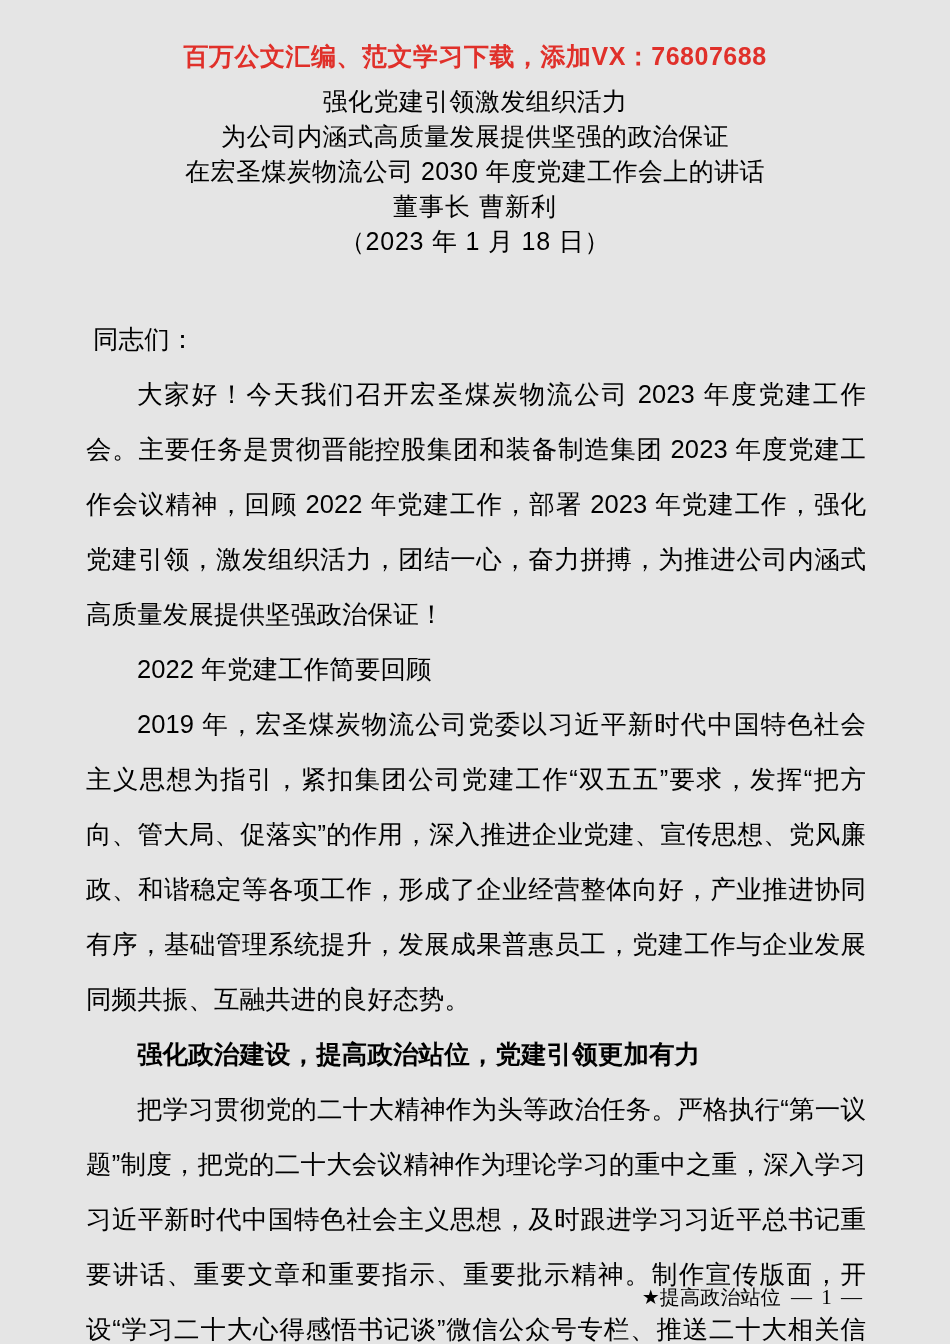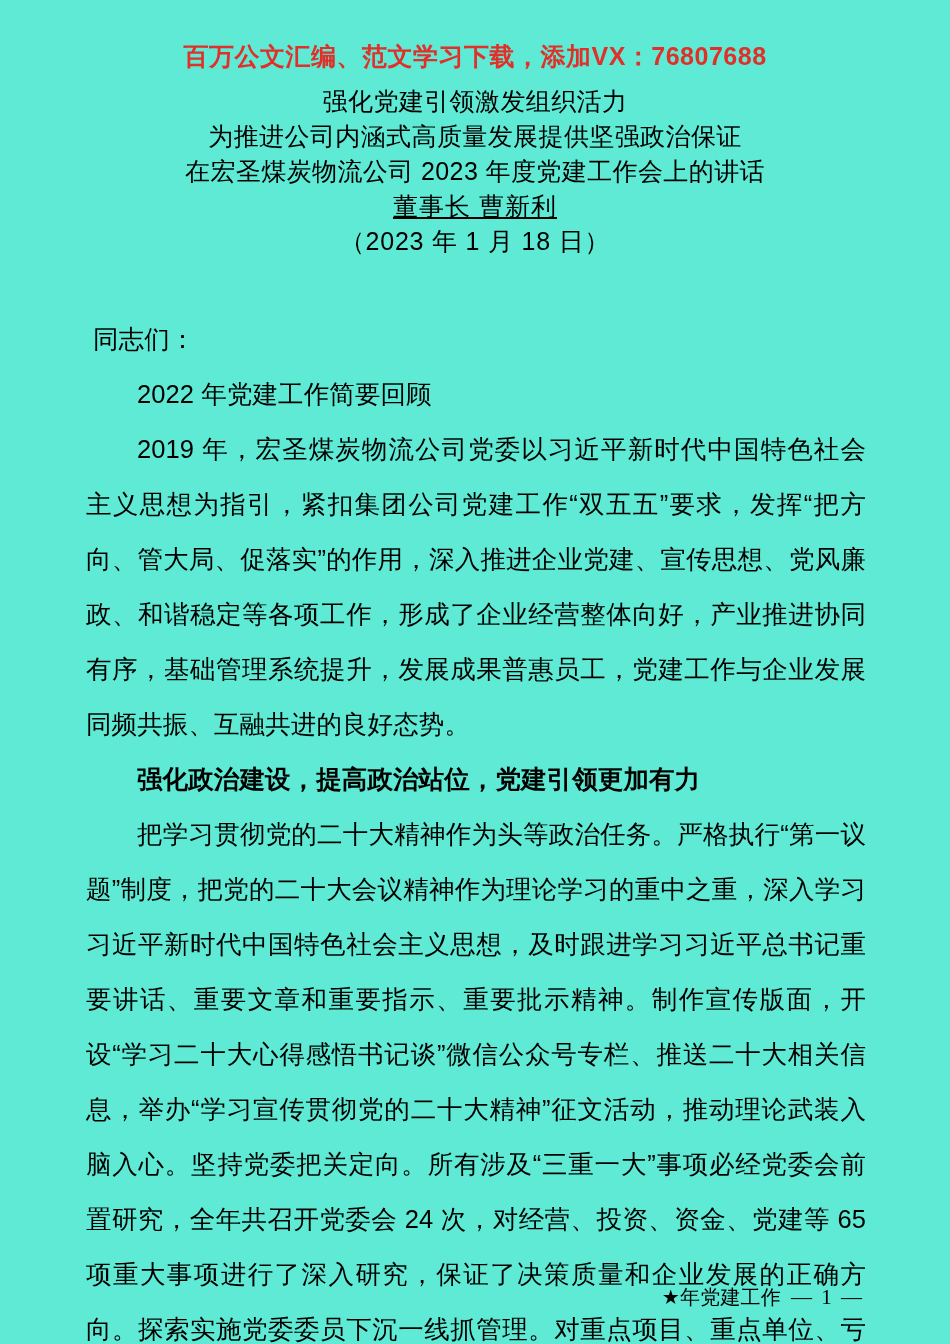--- a/index.html
+++ b/index.html
@@ -14,21 +14,21 @@
     font-family: "Liberation Sans", "DejaVu Sans", sans-serif;
     color: #000000;
     overflow: hidden;
   }
 
   .page {
     position: absolute;
     inset: 0;
     width: 950px;
     height: 1344px;
-    background: #5eead4;
+    background: #e5e5e5;
   }
 
   
   .promo-banner {
     position: absolute;
     top: 40px;
     left: 0;
     width: 950px;
     text-align: center;
     color: #e0302a;
@@ -49,21 +49,20 @@
   }
   .title-line {
     font-size: 25px;
     line-height: 35px;
     letter-spacing: 0.4px;
     color: #000;
     white-space: nowrap;
   }
   .title-line.author {
     letter-spacing: 1px;
-    text-decoration: underline;
   }
   .title-line.date {
     letter-spacing: 0.8px;
   }
 
   
   .body-block {
     position: absolute;
     top: 312px;
     left: 86px;
@@ -126,34 +125,35 @@
 </style>
 </head>
 <body>
 
 <div class="page">
 
   <div class="promo-banner" style="color: rgb(224, 48, 42);">百万公文汇编、范文学习下载，添加VX：76807688</div>
 
   <div class="title-block">
     <div class="title-line">强化党建引领激发组织活力</div>
-    <div class="title-line">为推进公司内涵式高质量发展提供坚强政治保证</div>
-    <div class="title-line">在宏圣煤炭物流公司 2023 年度党建工作会上的讲话</div>
+    <div class="title-line">为公司内涵式高质量发展提供坚强的政治保证</div>
+    <div class="title-line">在宏圣煤炭物流公司 2030 年度党建工作会上的讲话</div>
     <div class="title-line author">董事长  曹新利</div>
     <div class="title-line date">（2023 年 1 月 18 日）</div>
   </div>
 
   <div class="body-block">
     <p class="para salutation">同志们：</p>
+    <p class="para indent">大家好！今天我们召开宏圣煤炭物流公司 2023 年度党建工作会。主要任务是贯彻晋能控股集团和装备制造集团 2023 年度党建工作会议精神，回顾 2022 年党建工作，部署 2023 年党建工作，强化党建引领，激发组织活力，团结一心，奋力拼搏，为推进公司内涵式高质量发展提供坚强政治保证！</p>
     <p class="para plainhead">2022 年党建工作简要回顾</p>
     <p class="para indent">2019 年，宏圣煤炭物流公司党委以习近平新时代中国特色社会主义思想为指引，紧扣集团公司党建工作“双五五”要求，发挥“把方向、管大局、促落实”的作用，深入推进企业党建、宣传思想、党风廉政、和谐稳定等各项工作，形成了企业经营整体向好，产业推进协同有序，基础管理系统提升，发展成果普惠员工，党建工作与企业发展同频共振、互融共进的良好态势。</p>
     <p class="para subhead">强化政治建设，提高政治站位，党建引领更加有力</p>
     <p class="para indent">把学习贯彻党的二十大精神作为头等政治任务。严格执行“第一议题”制度，把党的二十大会议精神作为理论学习的重中之重，深入学习习近平新时代中国特色社会主义思想，及时跟进学习习近平总书记重要讲话、重要文章和重要指示、重要批示精神。制作宣传版面，开设“学习二十大心得感悟书记谈”微信公众号专栏、推送二十大相关信息，举办“学习宣传贯彻党的二十大精神”征文活动，推动理论武装入脑入心。坚持党委把关定向。所有涉及“三重一大”事项必经党委会前置研究，全年共召开党委会 24 次，对经营、投资、资金、党建等 65 项重大事项进行了深入研究，保证了决策质量和企业发展的正确方向。探索实施党委委员下沉一线抓管理。对重点项目、重点单位、亏损单位进行全方位监管，有效推动各项工作运行。</p>
 
   </div>
 
   <div class="footer">
     <div class="footer-inner">
-      <span class="footer-brand">★年党建工作</span><span class="footer-pageno">— 1 —</span>
+      <span class="footer-brand">★提高政治站位</span><span class="footer-pageno">— 1 —</span>
     </div>
   </div>
 
 </div>
 
 </body></html>

